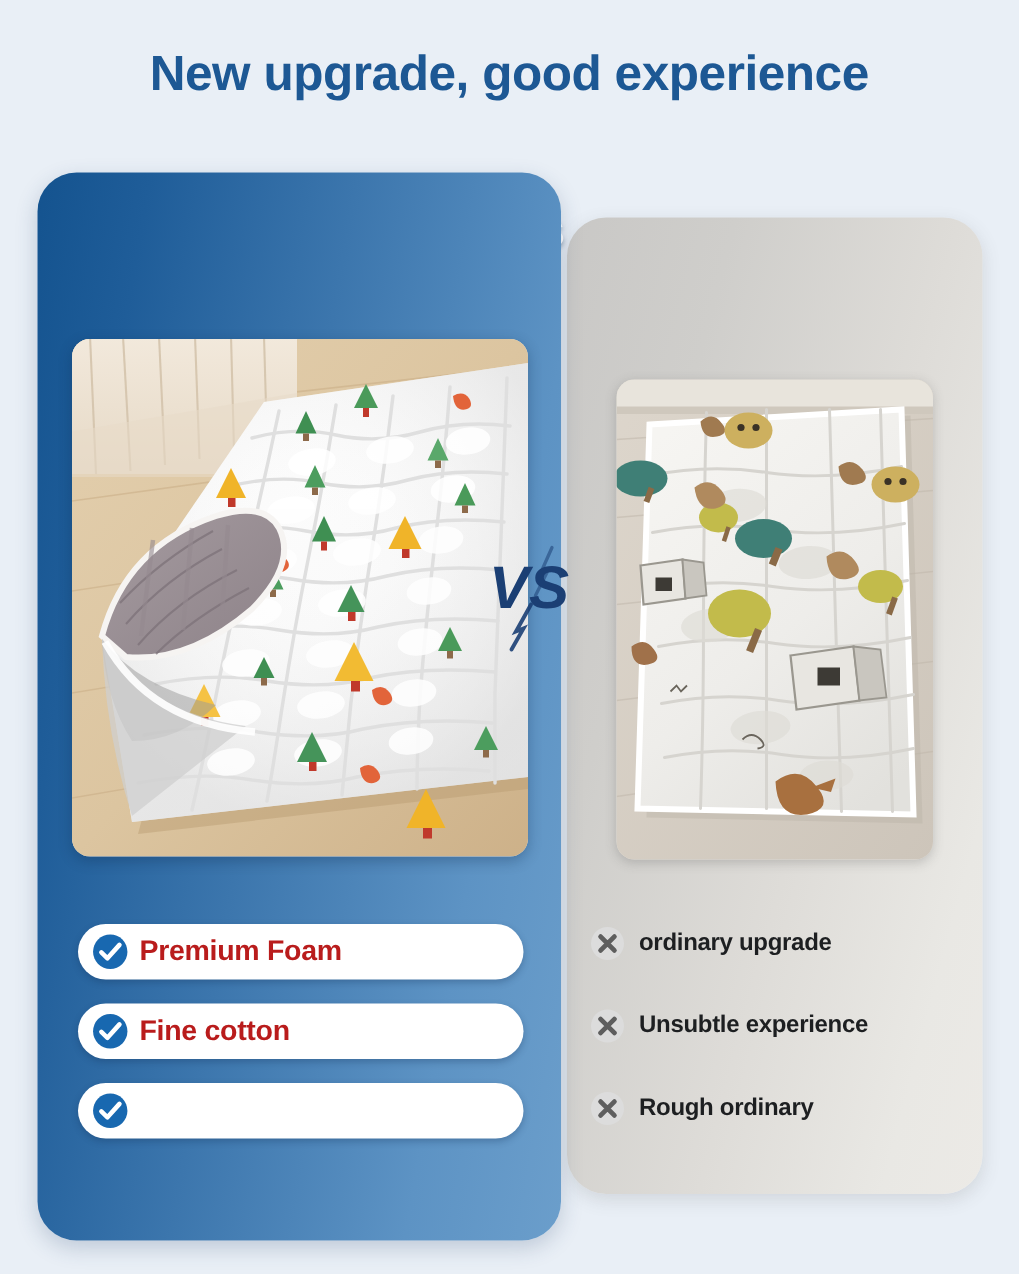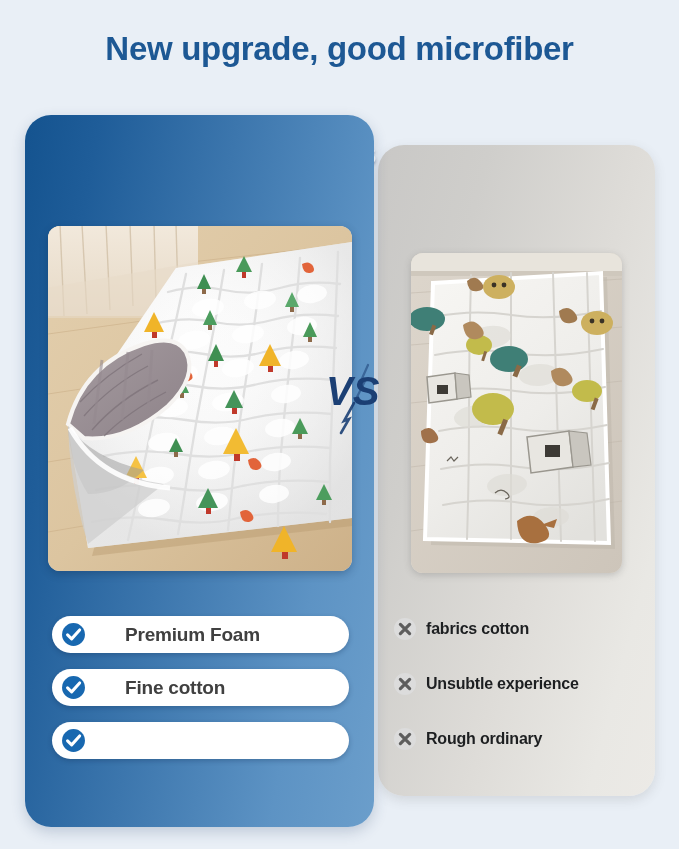--- a/index.html
+++ b/index.html
@@ -142,24 +142,23 @@
     flex: 0 0 auto;
     width: 25px;
     height: 25px;
     margin-right: 7px;
   }
   .pill .ico svg { display: block; width: 25px; height: 25px; }
 
   .pill .txt {
     font-size: 19px;
     font-weight: bold;
-    color: #404040;
+    color: #b91c1c;
     white-space: nowrap;
     letter-spacing: -0.2px;
-    margin-left: 32px;
   }
 
   
   .con-list {
     position: absolute;
     left: 393px;
     top: 614px;
     width: 255px;
     z-index: 4;
   }
@@ -183,21 +182,21 @@
     font-size: 16px;
     font-weight: bold;
     color: #1d1f21;
     white-space: nowrap;
     letter-spacing: -0.2px;
   }
 </style>
 </head>
 <body>
 
-<div class="headline">New upgrade, good microfiber</div>
+<div class="headline">New upgrade, good experience</div>
 
 <div class="panel panel-ours"></div>
 
 <div class="panel-title title-ours">Ours</div>
 
 <div class="photo photo-ours">
   <svg viewBox="0 0 304 345" preserveAspectRatio="none">
     <defs>
       <linearGradient id="woodG" x1="0" y1="0" x2="1" y2="1">
         <stop offset="0%" stop-color="#e3cfae"></stop>
@@ -501,21 +500,21 @@
 
 <div class="con-list">
 
   <div class="con">
     <span class="ico">
       <svg viewBox="0 0 24 24">
         <circle cx="12" cy="12" r="11" fill="#dcdcdc"></circle>
         <path d="M7.4 7.4 L16.6 16.6 M16.6 7.4 L7.4 16.6" fill="none" stroke="#5e5e5e" stroke-width="3.2" stroke-linecap="round"></path>
       </svg>
     </span>
-    <span class="txt">fabrics cotton</span>
+    <span class="txt">ordinary upgrade</span>
   </div>
 
   <div class="con">
     <span class="ico">
       <svg viewBox="0 0 24 24">
         <circle cx="12" cy="12" r="11" fill="#dcdcdc"></circle>
         <path d="M7.4 7.4 L16.6 16.6 M16.6 7.4 L7.4 16.6" fill="none" stroke="#5e5e5e" stroke-width="3.2" stroke-linecap="round"></path>
       </svg>
     </span>
     <span class="txt">Unsubtle experience</span>

